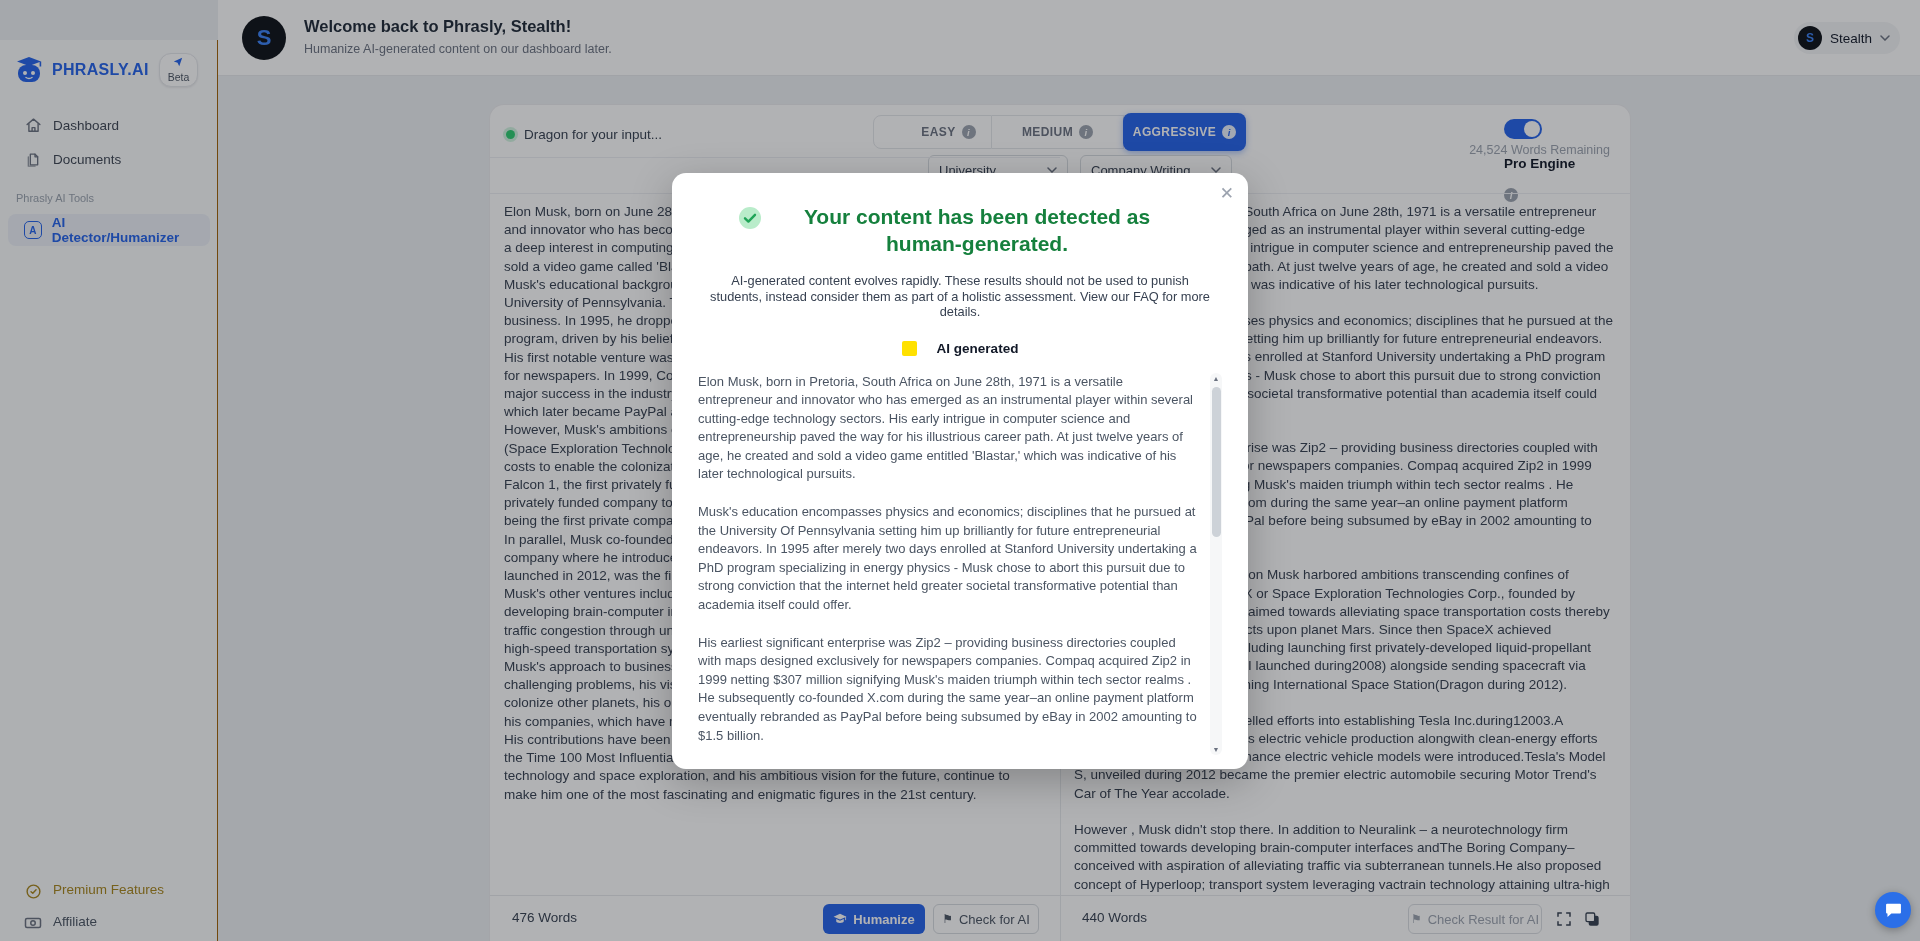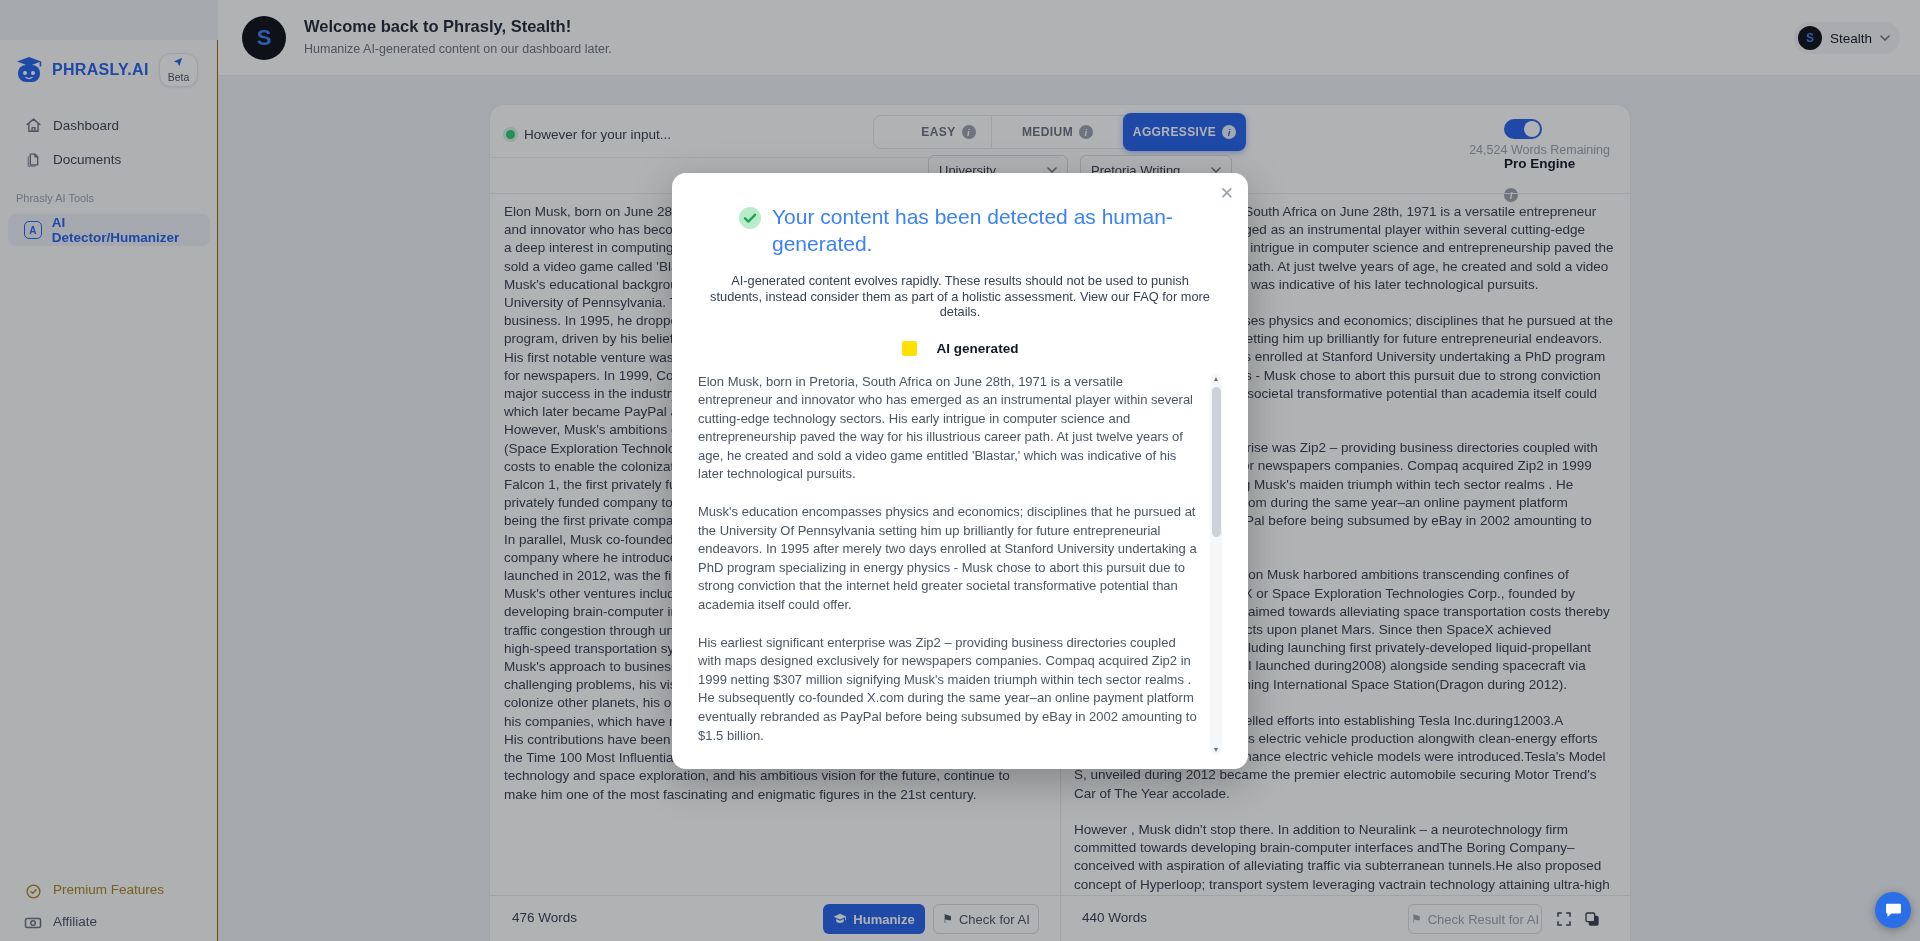--- a/index.html
+++ b/index.html
@@ -94,21 +94,21 @@
   .flag-glyph { font-size:12px; line-height:1; }
   
   .backdrop { position:absolute; left:0; top:0; width:1920px; height:941px;
     background:rgba(17,21,28,.33); z-index:40; }
   .modal { position:absolute; left:672px; top:173px; width:576px; height:596px; background:#fff;
     border-radius:14px; box-shadow:0 12px 40px rgba(0,0,0,.25); z-index:50;
     display:flex; flex-direction:column; padding:30px 26px 14px 26px; }
   .modal-close { position:absolute; right:14px; top:10px; font-size:17px; color:#9ca3af; cursor:pointer; }
   .modal-title-row { display:flex; justify-content:center; align-items:flex-start; gap:10px; padding:0 40px; }
   .check-circle { flex:0 0 auto; margin-top:3px; }
-  .modal-title { font-size:21px; line-height:27px; font-weight:normal; color:#3b82f6; text-align:left; max-width:420px; }
+  .modal-title { font-size:21px; line-height:27px; font-weight:bold; color:#15803d; text-align:center; max-width:420px; }
   .modal-disclaimer { margin:16px auto 6px; max-width:512px; font-size:12.8px; line-height:15.5px;
     color:#374151; text-align:center; }
   .legend-row { margin:15px auto 4px; display:flex; align-items:center; gap:20px; }
   .legend-swatch { width:15px; height:15px; border-radius:2px; }
   .legend-label { font-size:13.5px; font-weight:bold; color:#111827; }
   .modal-body { position:relative; margin-top:13px; flex:1; overflow:hidden; padding-right:22px; }
   .modal-body .scrolltext { height:100%; overflow:hidden; font-size:13px; line-height:18.6px; color:#4b5563; }
   .modal-body .scrolltext p { margin:0 0 19px 0; }
   .mscrollbar { position:absolute; right:0; top:0; bottom:0; width:12px; background:#f6f7f8;
     border-radius:6px; }
@@ -220,21 +220,21 @@
       <svg width="10" height="6" viewBox="0 0 10 6">
           <path d="M1 1l4 4 4-4" stroke="#6b7280" stroke-width="1.5" fill="none" stroke-linecap="round"></path>
         </svg>
     </span>
   </div>
 </div>
 
 <div class="card">
   <div class="status-row">
     <span class="status-dot"></span>
-    <span>However for your input...</span>
+    <span>Dragon for your input...</span>
   </div>
 
   <div class="mode-group">
     <div class="mode-btn first">
       <span>EASY</span>
       <span class="info-dot">i</span>
     </div>
     <div class="mode-btn mid">
       <span>MEDIUM</span>
       <span class="info-dot">i</span>
@@ -256,21 +256,21 @@
 
   <div class="select-box sel-university">
     <span>University</span>
     <span>
       <svg width="10" height="6" viewBox="0 0 10 6">
           <path d="M1 1l4 4 4-4" stroke="#6b7280" stroke-width="1.5" fill="none" stroke-linecap="round"></path>
         </svg>
     </span>
   </div>
   <div class="select-box sel-writing">
-    <span>Pretoria Writing</span>
+    <span>Company Writing</span>
     <span>
       <svg width="10" height="6" viewBox="0 0 10 6">
           <path d="M1 1l4 4 4-4" stroke="#6b7280" stroke-width="1.5" fill="none" stroke-linecap="round"></path>
         </svg>
     </span>
   </div>
 
   <div class="hline1"></div>
   <div class="hline2"></div>
   <div class="vdivider"></div>

